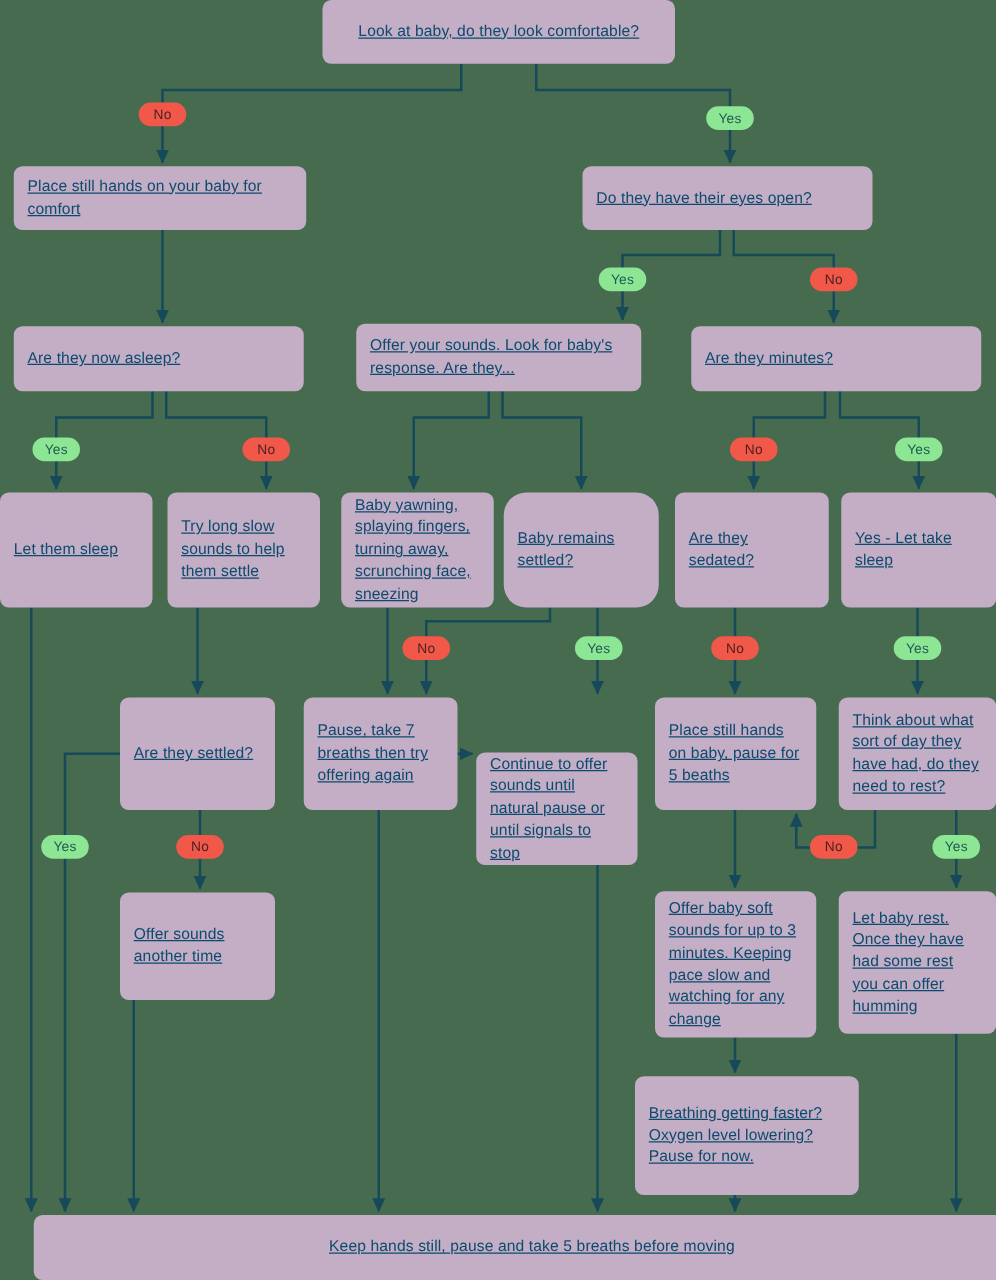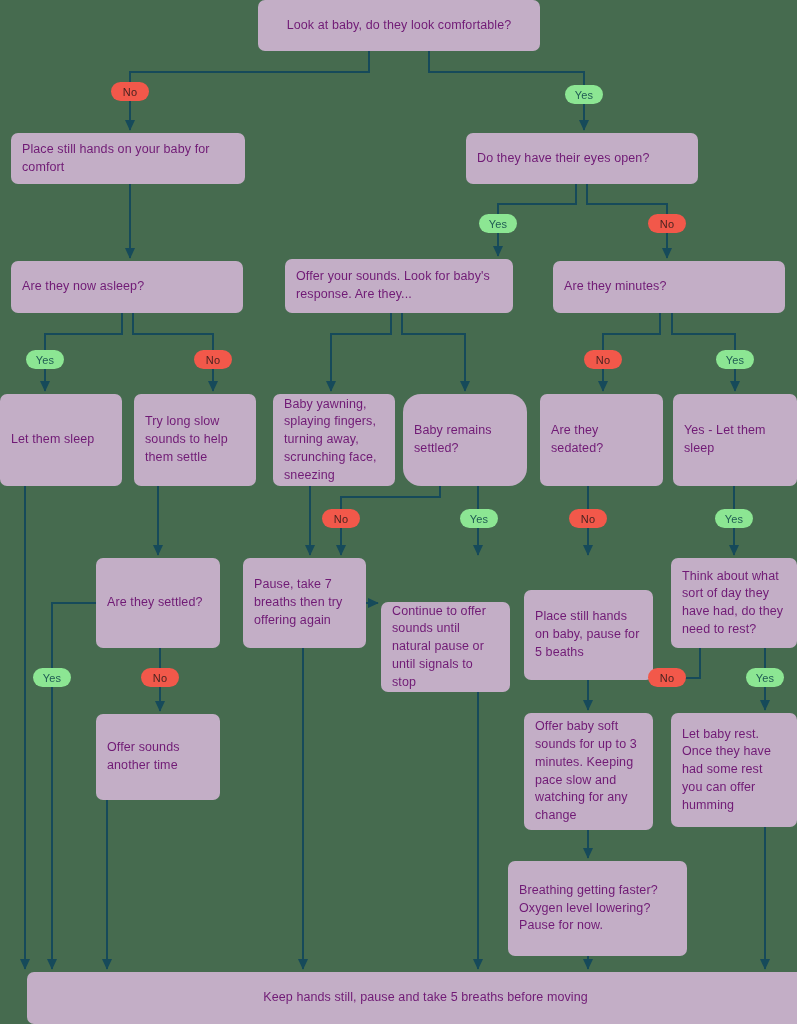--- a/index.html
+++ b/index.html
@@ -20,28 +20,29 @@
     left: 0; top: 0;
     width: 797px;
     height: 1024px;
     pointer-events: none;
   }
   .node {
     position: absolute;
     box-sizing: border-box;
     background: #c3aec6;
     border-radius: 7px;
-    color: #701a75;
+    color: #0c4a6e;
     font-size: 12.5px;
     line-height: 1.42;
     padding: 9px 11px;
     display: flex;
     align-items: center;
     z-index: 2;
     letter-spacing: 0.1px;
+    text-decoration: underline;
   }
   .node.center { justify-content: center; text-align: center; }
   .badge {
     position: absolute;
     box-sizing: border-box;
     height: 19px;
     min-width: 36px;
     border-radius: 9.5px;
     font-size: 11px;
     display: flex;
@@ -107,25 +108,25 @@
       <div class="node" style="left: 11px; top: 133px; width: 234px; height: 51px;">Place still hands on your baby for comfort</div>
       <div class="node" style="left: 466px; top: 133px; width: 232px; height: 51px;">Do they have their eyes open?</div>
       <div class="node" style="left: 11px; top: 261px; width: 232px; height: 52px;">Are they now asleep?</div>
       <div class="node" style="left: 285px; top: 259px; width: 228px; height: 54px;">Offer your sounds. Look for baby's response. Are they...</div>
       <div class="node" style="left: 553px; top: 261px; width: 232px; height: 52px;">Are they minutes?</div>
       <div class="node" style="left: 0px; top: 394px; width: 122px; height: 92px;">Let them sleep</div>
       <div class="node" style="left: 134px; top: 394px; width: 122px; height: 92px;">Try long slow sounds to help them settle</div>
       <div class="node" style="left: 273px; top: 394px; width: 122px; height: 92px;">Baby yawning, splaying fingers, turning away, scrunching face, sneezing</div>
       <div class="node" style="left: 403px; top: 394px; width: 124px; height: 92px; border-radius: 18px;">Baby remains settled?</div>
       <div class="node" style="left: 540px; top: 394px; width: 123px; height: 92px;">Are they sedated?</div>
-      <div class="node" style="left: 673px; top: 394px; width: 124px; height: 92px;">Yes - Let them sleep</div>
+      <div class="node" style="left: 673px; top: 394px; width: 124px; height: 92px;">Yes - Let take sleep</div>
       <div class="node" style="left: 96px; top: 558px; width: 124px; height: 90px;">Are they settled?</div>
       <div class="node" style="left: 243px; top: 558px; width: 123px; height: 90px;">Pause, take 7 breaths then try offering again</div>
       <div class="node" style="left: 381px; top: 558px; width: 129px; height: 90px; margin-top: 44px;">Continue to offer sounds until natural pause  or until signals to stop</div>
-      <div class="node" style="left: 524px; top: 558px; width: 129px; height: 90px; margin-top: 32px;">Place still hands on baby, pause for 5 beaths</div>
+      <div class="node" style="left: 524px; top: 558px; width: 129px; height: 90px;">Place still hands on baby, pause for 5 beaths</div>
       <div class="node" style="left: 671px; top: 558px; width: 126px; height: 90px;">Think about what sort of day they have had, do they need to rest?</div>
       <div class="node" style="left: 96px; top: 714px; width: 124px; height: 86px;">Offer sounds another time</div>
       <div class="node" style="left: 524px; top: 713px; width: 129px; height: 117px;">Offer baby soft sounds for up to 3 minutes. Keeping pace slow and watching for any change</div>
       <div class="node" style="left: 671px; top: 713px; width: 126px; height: 114px;">Let baby rest. Once they have had some rest you can offer humming</div>
       <div class="node" style="left: 508px; top: 861px; width: 179px; height: 95px;">Breathing getting faster? Oxygen level lowering? Pause for now.</div>
       <div class="node center" style="left: 0px; top: 972px; width: 797px; height: 52px; margin-left: 27px;">Keep hands still, pause and take 5 breaths before moving</div>
     </div>
   <div id="badge-layer">
       <div class="badge no" style="left: 111px; top: 82px; width: 38px;">No</div>
       <div class="badge yes" style="left: 565px; top: 85px; width: 38px;">Yes</div>

